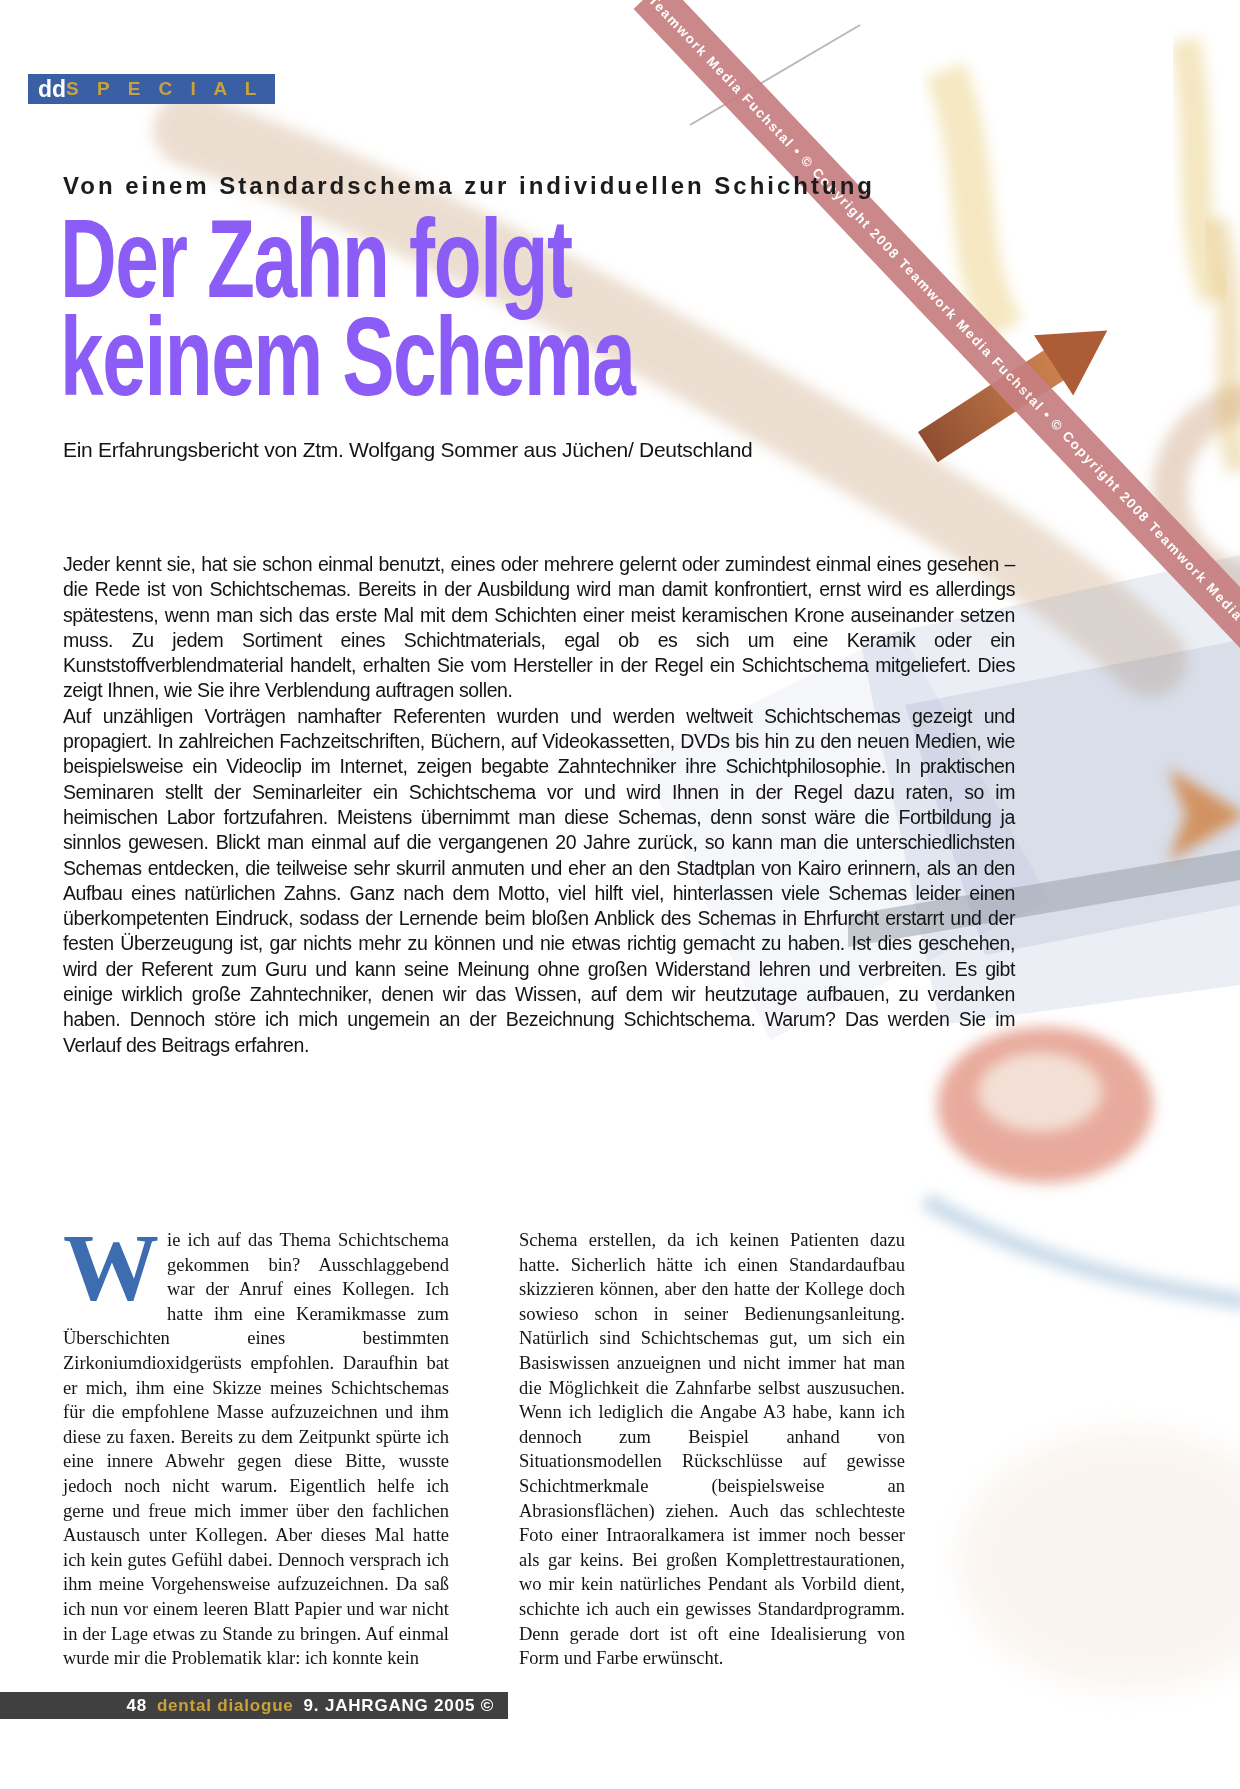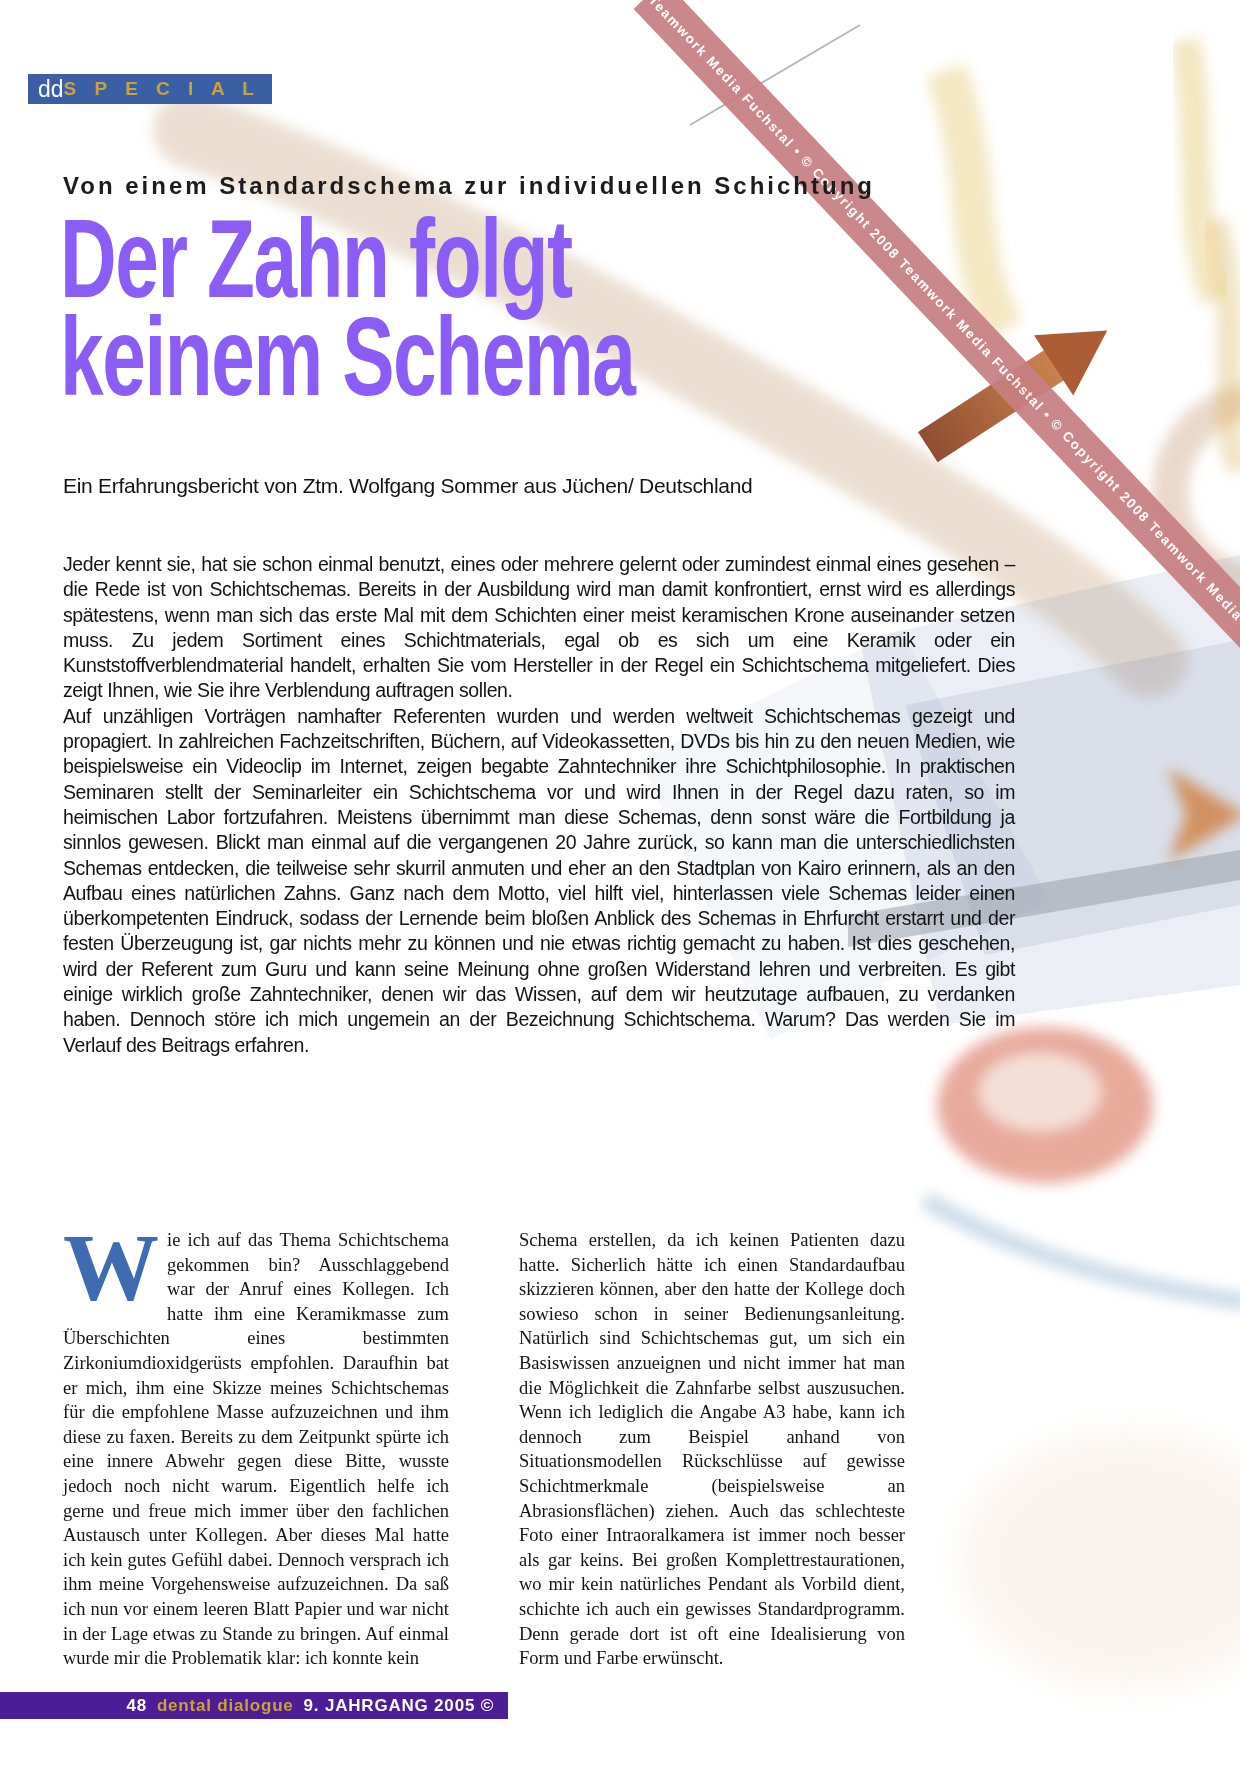--- a/index.html
+++ b/index.html
@@ -26,35 +26,35 @@
     padding-left:4px;
   }
   
   .content{position:absolute;inset:0;z-index:3;}
   .badge{
     position:absolute;left:28px;top:74px;
     background:#3b5fa5;color:#fff;
     height:30px;display:flex;align-items:center;
     padding:0 12px 0 10px;
   }
-  .badge .dd{font-weight:normal;font-size:23px;letter-spacing:0;}
+  .badge .dd{font-weight:bold;font-size:23px;letter-spacing:0;}
   .badge .special{font-weight:bold;font-size:19px;letter-spacing:6.5px;color:#c9a23c;margin-left:0;}
   .kicker{
     position:absolute;left:63px;top:172px;
     font-size:24px;font-weight:600;letter-spacing:3px;color:#1c1c1c;
   }
   .headline{position:absolute;left:60px;top:210px;color:#8b5cf6;}
   .headline .line{
     display:block;font-weight:bold;font-size:112px;line-height:98px;
     letter-spacing:-2px;white-space:nowrap;
     transform:scaleX(0.70);transform-origin:0 0;
   }
   .byline{
     position:absolute;left:63px;top:438px;
-    font-size:21px;letter-spacing:-0.3px;color:#141414;margin-top:36px;
+    font-size:21px;letter-spacing:-0.3px;color:#141414;
   }
   .lede{
     position:absolute;left:63px;top:552px;width:952px;
     font-size:19.5px;font-weight:400;line-height:25.3px;
     letter-spacing:-0.4px;text-align:justify;color:#141414;
   }
   .lede p{margin:0;}
   .columns{
     position:absolute;left:63px;top:1228px;width:842px;
     display:flex;gap:70px;
@@ -63,21 +63,21 @@
   }
   .col{width:386px;}
   .dropcap{
     float:left;
     font-family:"Liberation Serif",serif;font-weight:bold;
     font-size:96px;line-height:72px;color:#3e6cb0;
     margin:4px 8px 0 0;
   }
   .footer{
     position:absolute;left:0;top:1692px;width:508px;height:27px;
-    background:#4c1d95;color:#fff;
+    background:#404040;color:#fff;
     display:flex;align-items:center;justify-content:flex-end;
     font-size:17px;font-weight:bold;letter-spacing:0.8px;
     padding-right:14px;box-sizing:border-box;gap:10px;
   }
   .footer .journal{color:#c9a23c;text-align:center;}
 </style>
 </head>
 <body>
 
 <div class="page">

